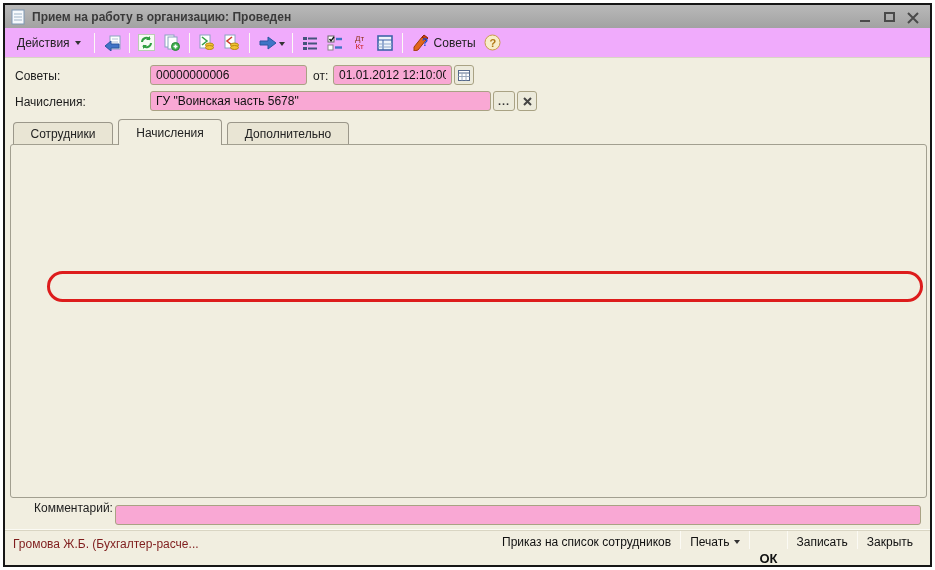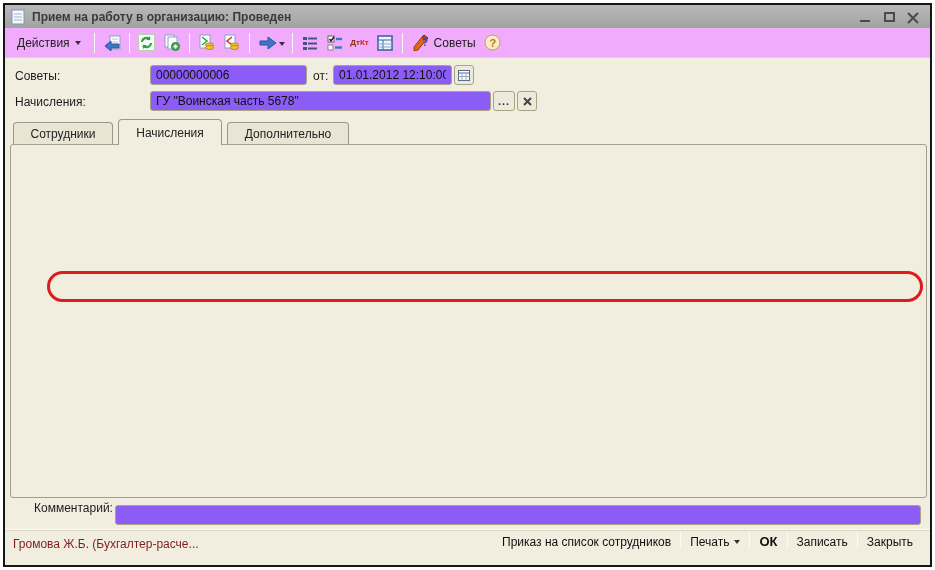--- a/index.html
+++ b/index.html
@@ -18,21 +18,21 @@
   
   .toolbar { position:absolute; left:0; top:23px; right:0; height:30px; background:#f0abfc; border-bottom:1px solid #d9d5c3; display:flex; align-items:center; padding:0 5px; gap:3px; }
   .sep { width:1px; height:20px; background:#c7c3b1; border-right:1px solid #fbfaf4; margin:0 3px; }
   .tbi { width:22px; height:22px; display:inline-flex; align-items:center; justify-content:center; border:1px solid transparent; border-radius:2px; }
   .tb-act { background:transparent; border:1px solid transparent; font-family:inherit; font-size:12px; color:#222; display:inline-flex; align-items:center; gap:5px; padding:2px 6px; height:22px; }
   .caret { width:0; height:0; border-left:3.5px solid transparent; border-right:3.5px solid transparent; border-top:4px solid #333; display:inline-block; }
   .tips-btn { display:inline-flex; align-items:center; gap:4px; font-size:12px; color:#222; padding:0 3px; }
 
   
   .flabel { position:absolute; font-size:12px; color:#1c1c1c; }
-  .tinput { position:absolute; height:20px; background:#8b5cf6; border:1px solid #a9a284; border-radius:3px; font-family:inherit; font-size:12px; padding:5px 5px; color:#111; }
+  .tinput { position:absolute; height:20px; background:#f9a8d4; border:1px solid #a9a284; border-radius:3px; font-family:inherit; font-size:12px; padding:5px 5px; color:#111; }
   .fbtn { position:absolute; height:20px; background:#eceadb; border:1px solid #a9a284; border-radius:3px; font-size:11px; line-height:16px; text-align:center; color:#333; display:flex; align-items:center; justify-content:center; }
 
   
   .tab { position:absolute; height:22px; top:117px; background:#e9e5d4; border:1px solid #9b978a; border-bottom:none; border-radius:4px 4px 0 0; font-size:12px; color:#222; display:flex; align-items:center; justify-content:center; padding:0 14px; z-index:2; }
   .tab.active { top:114px; height:26px; background:#f1eee0; z-index:4; font-weight:normal; }
   .panel { position:absolute; left:5px; top:139px; width:917px; height:354px; border:1px solid #a29f90; border-radius:3px; background:#f1eee0; z-index:3; }
 
   
   .rowbar { position:absolute; display:flex; align-items:center; gap:6px; height:22px; }
   .rbi { width:18px; height:18px; display:inline-flex; align-items:center; justify-content:center; }
@@ -59,21 +59,21 @@
   .section-line { position:absolute; height:1px; background:#c3bfad; border-bottom:1px solid #fbfaf4; }
 
   
   .red-oval { position:absolute; border:3px solid #dd1c1c; border-radius:16px; background:transparent; pointer-events:none; z-index:9; }
 
   
   .statusbar { position:absolute; left:0; right:0; top:525px; height:27px; border-top:1px solid #d9d5c3; box-shadow:0 -1px 0 #fbfaf4; display:flex; align-items:center; font-size:12px; padding:0 8px; }
   .status-user { color:#7f1d1d; white-space:nowrap; overflow:hidden; }
   .status-right { margin-left:auto; display:flex; align-items:flex-start; height:100%; }
   .sbtn { display:inline-flex; align-items:center; gap:5px; padding:0 9px; height:21px; color:#111; background:transparent; border:none; font-family:inherit; font-size:12px; white-space:nowrap; }
-  .sbtn.ok { font-weight:bold; font-size:13px; }
+  .sbtn.ok { font-weight:bold; font-size:13px;margin-top:17px; }
   .vsep { width:1px; height:18px; background:#bcb8a7; border-right:1px solid #fbfaf4; }
 
   svg { display:block; }
 </style>
 </head>
 <body>
 
 <div class="window">
 
   <div class="titlebar">
@@ -170,21 +170,21 @@
     </span>
     <span class="tbi">
       <svg width="16" height="16" viewBox="0 0 16 16">
           <rect x="1" y="1" width="6" height="6" fill="#fff" stroke="#666"></rect>
           <path d="M2.5 4 l1.5 1.8 L7 1.8" fill="none" stroke="#111" stroke-width="1.4"></path>
           <line x1="9" y1="4" x2="15" y2="4" stroke="#3f74c6" stroke-width="2.4"></line>
           <rect x="1" y="10" width="5" height="5" fill="#fff" stroke="#888"></rect>
           <line x1="8" y1="12.5" x2="15" y2="12.5" stroke="#3f74c6" stroke-width="2.4"></line>
         </svg>
     </span>
-    <span class="tbi" style="flex-direction:row; line-height:8px; font-size:8px; font-weight:bold;align-items:center;">
+    <span class="tbi" style="flex-direction:column; line-height:8px; font-size:8px; font-weight:normal;align-items:center;">
       <span style="color:#8b2f12;">Дт</span>
       <span style="color:#cc2222; margin-left:0;">Кт</span>
     </span>
     <span class="tbi">
       <svg width="16" height="16" viewBox="0 0 16 16">
           <rect x="1" y="1" width="14" height="14" fill="#eef4fb" stroke="#3f64a8" stroke-width="1.6"></rect>
           <line x1="1" y1="5" x2="15" y2="5" stroke="#3f64a8"></line>
           <line x1="6" y1="5" x2="6" y2="15" stroke="#3f64a8"></line>
           <line x1="1" y1="9" x2="15" y2="9" stroke="#8fa8cc"></line>
           <line x1="1" y1="12" x2="15" y2="12" stroke="#8fa8cc"></line>

